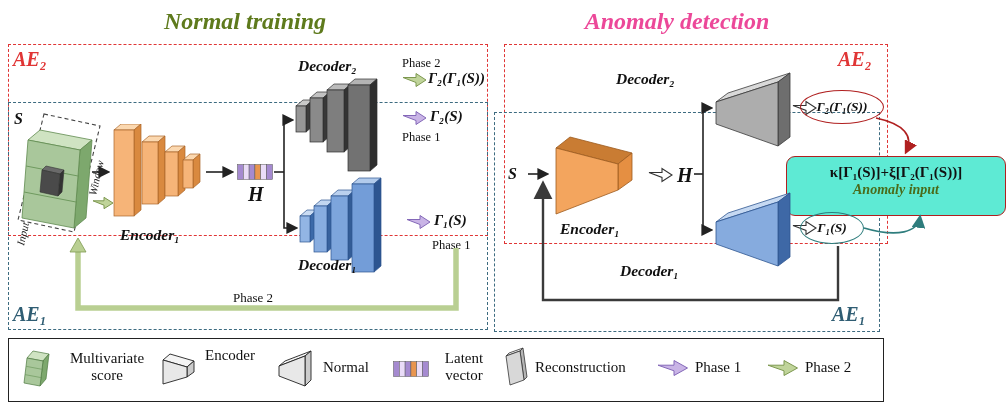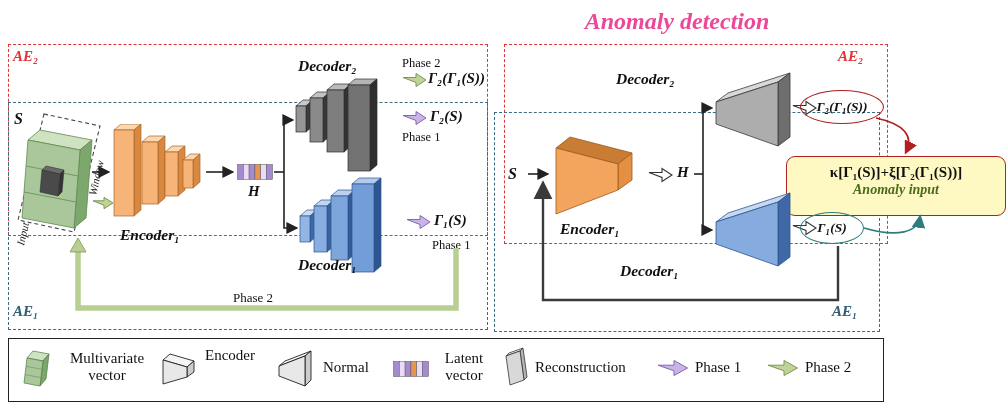--- a/index.html
+++ b/index.html
@@ -2,39 +2,40 @@
 <html><head>
 <meta charset="utf-8">
 <style>
   html,body{margin:0;padding:0;background:#fff;}
   #canvas{position:relative;width:1008px;height:406px;background:#fff;
           font-family:"Liberation Serif","DejaVu Serif",serif;overflow:hidden;}
   .abs{position:absolute;}
   .math{font-weight:bold;font-style:italic;font-family:"Liberation Serif","DejaVu Serif",serif;}
   .title{font-size:24px;font-weight:bold;font-style:italic;text-align:center;white-space:nowrap;}
   .dash{position:absolute;border:1.7px dashed;}
-  .lbl15{font-size:15px;}
+  .lbl15{font-size:20px;}
   .lbl16{font-size:16px;}
   .phase{font-size:12.5px;color:#111;white-space:nowrap;}
   .gamma{font-size:15px;color:#111;white-space:nowrap;}
   .oval{position:absolute;border-radius:50%;display:flex;align-items:center;justify-content:center;background:transparent;}
-  .formula-box{position:absolute;border:1.7px solid #b02020;border-radius:9px;background:#fef9c3;text-align:center;}
+  .formula-box{position:absolute;border:1.7px solid #b02020;border-radius:9px;background:#5eead4;text-align:center;}
   .formula-line{font-size:15px;font-weight:bold;color:#111;margin-top:7px;white-space:nowrap;}
   .score-line{font-size:14px;font-weight:bold;font-style:italic;color:#4a6b1a;margin-top:1px;}
   .legend-box{position:absolute;left:8px;top:338px;width:874px;height:62px;border:1.7px solid #222;background:#fff;}
   .legend-label{position:absolute;font-size:15px;color:#111;}
   .legend-label.twoline{text-align:center;line-height:1.15;}
   svg{display:block;}
   #overlay{position:absolute;left:0;top:0;pointer-events:none;}
 </style>
 </head>
 <body>
 
 <div id="canvas">
 
+  <div class="abs title" style="left:130px;top:8px;width:230px;color:#5e7a1c;">Normal training</div>
   <div class="abs title" style="left:557px;top:8px;width:240px;color:#ec4899;">Anomaly detection</div>
 
   <div class="dash" style="left:8px;top:44px;width:478px;height:190px;border-color:#e03535;"></div>
   <div class="dash" style="left:8px;top:102px;width:478px;height:226px;border-color:#3d6b80;"></div>
   <div class="dash" style="left:504px;top:44px;width:382px;height:198px;border-color:#e03535;"></div>
   <div class="dash" style="left:494px;top:112px;width:384px;height:218px;border-color:#3d6b80;"></div>
 
   <div class="abs math lbl15" style="left:13px;top:48px;color:#e03535;">AE₂</div>
   <div class="abs math lbl15" style="left:13px;top:303px;color:#2f5d73;">AE₁</div>
   <div class="abs math lbl15" style="left:838px;top:48px;color:#e03535;">AE₂</div>
@@ -237,21 +238,21 @@
   <div class="legend-box">
 
     <svg class="abs" style="left:12px;top:7px;" width="36" height="46" viewBox="0 0 36 46">
       <g stroke="#4e7a40" stroke-width="0.7">
         <path d="M6,12 L12,5 L28,8 L22,15 Z" fill="#cfe3c2"></path>
         <path d="M22,15 L28,8 L25,33 L19,40 Z" fill="#7da86d"></path>
         <path d="M6,12 L22,15 L19,40 L3,37 Z" fill="#a9c79b"></path>
         <path d="M5,20.3 L21,23.3 M4,28.6 L20,31.6" stroke="#6f9a5f"></path>
       </g>
     </svg>
-    <div class="legend-label twoline" style="left:52px;top:11px;width:92px;">Multivariate vector</div>
+    <div class="legend-label twoline" style="left:52px;top:11px;width:92px;">Multivariate score</div>
 
     <svg class="abs" style="left:152px;top:9px;" width="40" height="42" viewBox="0 0 40 42">
       <g stroke="#222" stroke-width="0.9">
         <path d="M2,12 L9,6 L33,13 L26,19 Z" fill="#f4f4f4"></path>
         <path d="M26,19 L33,13 L33,24 L26,29 Z" fill="#cccccc"></path>
         <path d="M2,12 L26,19 L26,29 L2,36 Z" fill="#e8e8e8"></path>
       </g>
     </svg>
     <div class="legend-label" style="left:196px;top:8px;text-align:center;">Encoder</div>
 

